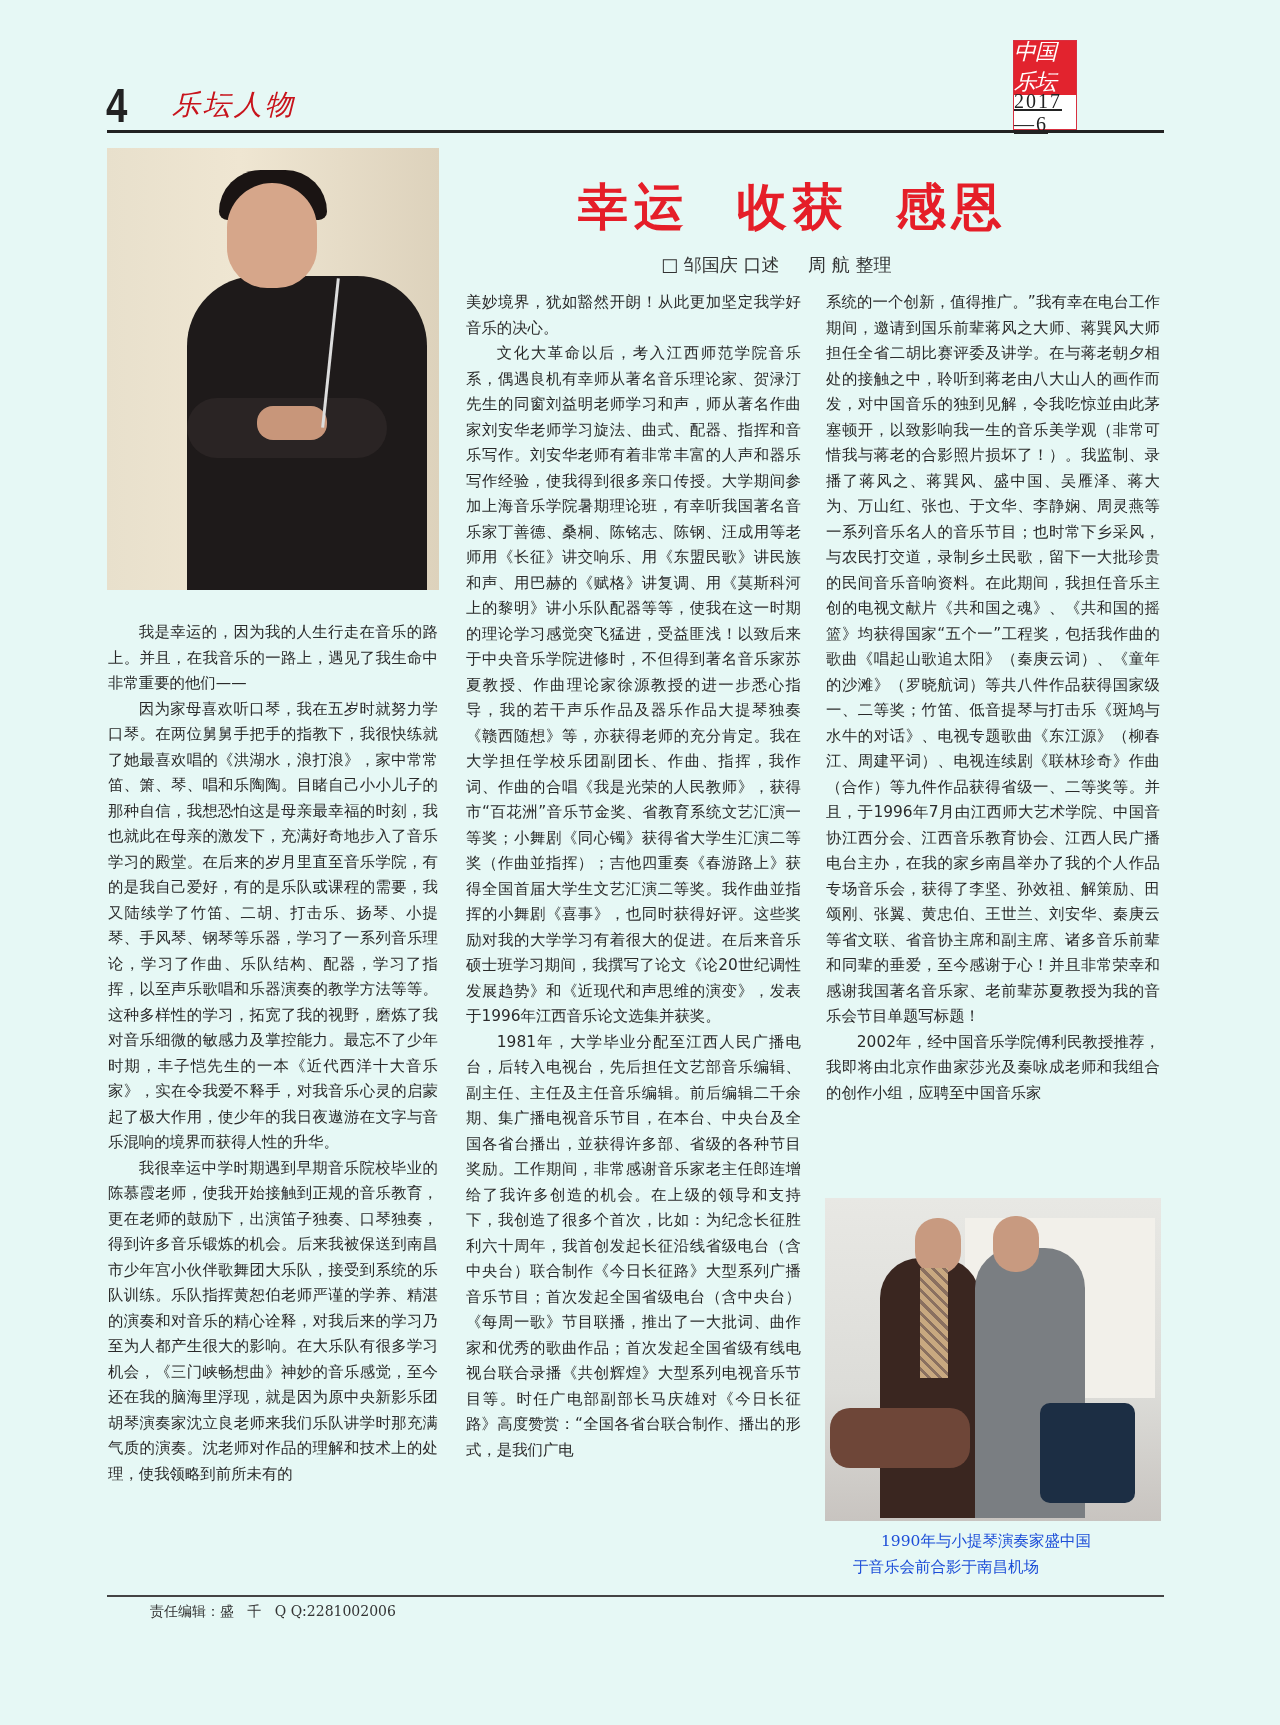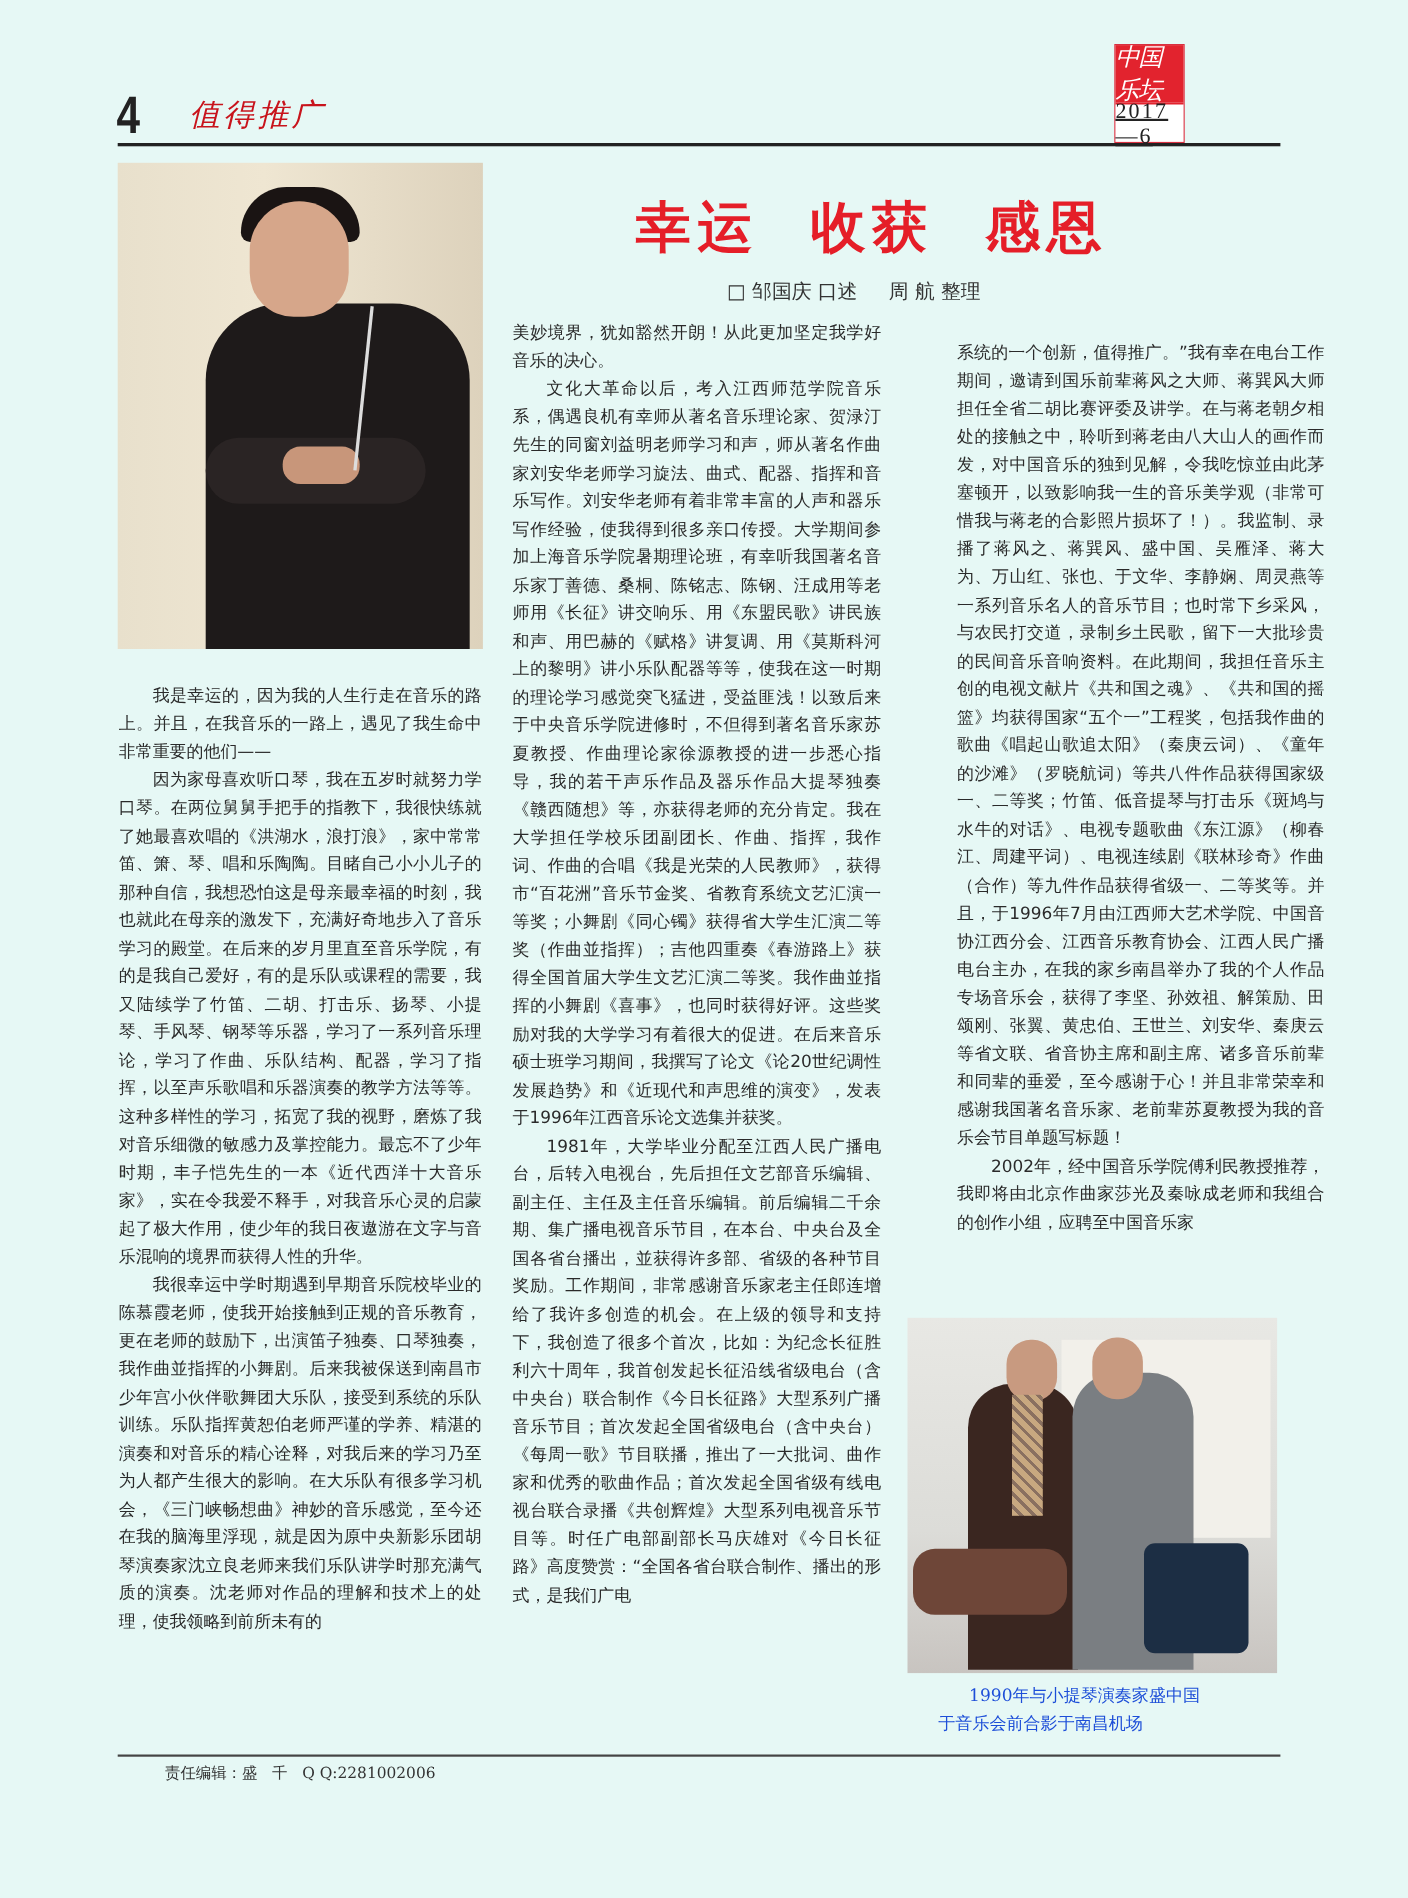--- a/index.html
+++ b/index.html
@@ -25,42 +25,42 @@
   .p1-hand { position:absolute; left:150px; top:258px; width:70px; height:34px; background:#c8967a; border-radius:16px; }
   .p1-baton { position:absolute; left:222px; top:130px; width:3px; height:150px; background:#ddd; transform:rotate(6deg); }
   .title { position:absolute; left:578px; top:174px; font-family:"DejaVu Serif", serif; font-weight:bold;
            font-size:50px; color:#e51e28; letter-spacing:6px; white-space:pre; }
   .byline { position:absolute; left:661px; top:253px; font-family:"DejaVu Sans", sans-serif; font-size:18px; color:#333; white-space:pre; }
   .col { position:absolute; font-size:15.4px; line-height:25.5px; text-align:justify; color:#2a2a2a; }
   .col p { margin:0; text-indent:2em; }
   .col p.cont { text-indent:0; }
   .c1 { left:108px; top:601px; width:330px;margin-top:19px; }
   .c2 { left:466px; top:290px; width:335px; }
-  .c3 { left:826px; top:308px; width:334px;margin-left:44px; }
+  .c3 { left:826px; top:290px; width:334px; }
   .photo2 { position:absolute; left:825px; top:1198px; width:336px; height:323px; overflow:hidden;
             background:linear-gradient(180deg,#e8e8e4 0%,#dcdcd8 60%,#c8c4c0 100%); }
   .p2-bld { position:absolute; left:140px; top:20px; width:190px; height:180px; background:#f2f0ea; }
   .p2-man1 { position:absolute; left:55px; top:60px; width:100px; height:260px; background:#3a2620; border-radius:40px 40px 0 0; }
   .p2-head1 { position:absolute; left:90px; top:20px; width:46px; height:56px; background:#c89a80; border-radius:22px; }
   .p2-scarf { position:absolute; left:95px; top:70px; width:28px; height:110px; background:repeating-linear-gradient(45deg,#c8a880,#c8a880 5px,#8a7060 5px,#8a7060 8px); }
   .p2-man2 { position:absolute; left:150px; top:50px; width:110px; height:270px; background:#7a7e82; border-radius:40px 40px 0 0; }
   .p2-head2 { position:absolute; left:168px; top:18px; width:46px; height:56px; background:#c89a80; border-radius:22px; }
   .p2-case1 { position:absolute; left:5px; top:210px; width:140px; height:60px; background:#6e4638; border-radius:20px; }
   .p2-case2 { position:absolute; left:215px; top:205px; width:95px; height:100px; background:#1c2e44; border-radius:10px; }
   .caption { position:absolute; left:853px; top:1528px; width:310px; font-family:"DejaVu Serif", serif; font-size:15.5px;
              line-height:26px; color:#1d4ed8; }
   .caption .l1 { text-indent:28px; }
   .rule-bot { position:absolute; left:107px; top:1595px; width:1057px; height:2px; background:#444; }
   .footer { position:absolute; left:150px; top:1603px; font-family:"DejaVu Serif", serif; font-size:14px; color:#333; white-space:pre; }
 </style>
 </head>
 <body>
 
 <div class="page-num">4</div>
-<div class="section">值得推广</div>
+<div class="section">乐坛人物</div>
 <div class="logo">
   <div class="logo-top">中国乐坛</div>
   <div class="logo-date">2017—6</div>
 </div>
 <div class="rule-top"></div>
 
 <div class="photo1" title="邹国庆手持指挥棒肖像">
   <div class="p1-body"></div>
   <div class="p1-hair"></div>
   <div class="p1-head"></div>
@@ -68,21 +68,21 @@
   <div class="p1-hand"></div>
   <div class="p1-baton"></div>
 </div>
 
 <div class="title">幸运  收获  感恩</div>
 <div class="byline">□ 邹国庆 口述     周 航 整理</div>
 
 <div class="col c1">
   <p>我是幸运的，因为我的人生行走在音乐的路上。并且，在我音乐的一路上，遇见了我生命中非常重要的他们——</p>
   <p>因为家母喜欢听口琴，我在五岁时就努力学口琴。在两位舅舅手把手的指教下，我很快练就了她最喜欢唱的《洪湖水，浪打浪》，家中常常笛、箫、琴、唱和乐陶陶。目睹自己小小儿子的那种自信，我想恐怕这是母亲最幸福的时刻，我也就此在母亲的激发下，充满好奇地步入了音乐学习的殿堂。在后来的岁月里直至音乐学院，有的是我自己爱好，有的是乐队或课程的需要，我又陆续学了竹笛、二胡、打击乐、扬琴、小提琴、手风琴、钢琴等乐器，学习了一系列音乐理论，学习了作曲、乐队结构、配器，学习了指挥，以至声乐歌唱和乐器演奏的教学方法等等。这种多样性的学习，拓宽了我的视野，磨炼了我对音乐细微的敏感力及掌控能力。最忘不了少年时期，丰子恺先生的一本《近代西洋十大音乐家》，实在令我爱不释手，对我音乐心灵的启蒙起了极大作用，使少年的我日夜遨游在文字与音乐混响的境界而获得人性的升华。</p>
-  <p>我很幸运中学时期遇到早期音乐院校毕业的陈慕霞老师，使我开始接触到正规的音乐教育，更在老师的鼓励下，出演笛子独奏、口琴独奏，我作曲並指挥的小舞剧。后来我被保送到南昌市少年宫小伙伴歌舞团大乐队，接受到系统的乐队训练。乐队指挥黄恕伯老师严谨的学养、精湛的演奏和对音乐的精心诠释，对我后来的学习乃至为人都产生很大的影响。在大乐队有很多学习机会，《三门峡畅想曲》神妙的音乐感觉，至今还在我的脑海里浮现，就是因为原中央新影乐团胡琴演奏家沈立良老师来我们乐队讲学时那充满气质的演奏。沈老师对作品的理解和技术上的处理，使我领略到前所未有的</p>
+  <p>我很幸运中学时期遇到早期音乐院校毕业的陈慕霞老师，使我开始接触到正规的音乐教育，更在老师的鼓励下，出演笛子独奏、口琴独奏，得到许多音乐锻炼的机会。后来我被保送到南昌市少年宫小伙伴歌舞团大乐队，接受到系统的乐队训练。乐队指挥黄恕伯老师严谨的学养、精湛的演奏和对音乐的精心诠释，对我后来的学习乃至为人都产生很大的影响。在大乐队有很多学习机会，《三门峡畅想曲》神妙的音乐感觉，至今还在我的脑海里浮现，就是因为原中央新影乐团胡琴演奏家沈立良老师来我们乐队讲学时那充满气质的演奏。沈老师对作品的理解和技术上的处理，使我领略到前所未有的</p>
 </div>
 
 <div class="col c2">
   <p class="cont">美妙境界，犹如豁然开朗！从此更加坚定我学好音乐的决心。</p>
   <p>文化大革命以后，考入江西师范学院音乐系，偶遇良机有幸师从著名音乐理论家、贺渌汀先生的同窗刘益明老师学习和声，师从著名作曲家刘安华老师学习旋法、曲式、配器、指挥和音乐写作。刘安华老师有着非常丰富的人声和器乐写作经验，使我得到很多亲口传授。大学期间参加上海音乐学院暑期理论班，有幸听我国著名音乐家丁善德、桑桐、陈铭志、陈钢、汪成用等老师用《长征》讲交响乐、用《东盟民歌》讲民族和声、用巴赫的《赋格》讲复调、用《莫斯科河上的黎明》讲小乐队配器等等，使我在这一时期的理论学习感觉突飞猛进，受益匪浅！以致后来于中央音乐学院进修时，不但得到著名音乐家苏夏教授、作曲理论家徐源教授的进一步悉心指导，我的若干声乐作品及器乐作品大提琴独奏《赣西随想》等，亦获得老师的充分肯定。我在大学担任学校乐团副团长、作曲、指挥，我作词、作曲的合唱《我是光荣的人民教师》，获得市“百花洲”音乐节金奖、省教育系统文艺汇演一等奖；小舞剧《同心镯》获得省大学生汇演二等奖（作曲並指挥）；吉他四重奏《春游路上》获得全国首届大学生文艺汇演二等奖。我作曲並指挥的小舞剧《喜事》，也同时获得好评。这些奖励对我的大学学习有着很大的促进。在后来音乐硕士班学习期间，我撰写了论文《论20世纪调性发展趋势》和《近现代和声思维的演变》，发表于1996年江西音乐论文选集并获奖。</p>
   <p>1981年，大学毕业分配至江西人民广播电台，后转入电视台，先后担任文艺部音乐编辑、副主任、主任及主任音乐编辑。前后编辑二千余期、集广播电视音乐节目，在本台、中央台及全国各省台播出，並获得许多部、省级的各种节目奖励。工作期间，非常感谢音乐家老主任郎连增给了我许多创造的机会。在上级的领导和支持下，我创造了很多个首次，比如：为纪念长征胜利六十周年，我首创发起长征沿线省级电台（含中央台）联合制作《今日长征路》大型系列广播音乐节目；首次发起全国省级电台（含中央台）《每周一歌》节目联播，推出了一大批词、曲作家和优秀的歌曲作品；首次发起全国省级有线电视台联合录播《共创辉煌》大型系列电视音乐节目等。时任广电部副部长马庆雄对《今日长征路》高度赞赏：“全国各省台联合制作、播出的形式，是我们广电</p>
 </div>
 
 <div class="col c3">
   <p class="cont">系统的一个创新，值得推广。”我有幸在电台工作期间，邀请到国乐前辈蒋风之大师、蒋巽风大师担任全省二胡比赛评委及讲学。在与蒋老朝夕相处的接触之中，聆听到蒋老由八大山人的画作而发，对中国音乐的独到见解，令我吃惊並由此茅塞顿开，以致影响我一生的音乐美学观（非常可惜我与蒋老的合影照片损坏了！）。我监制、录播了蒋风之、蒋巽风、盛中国、吴雁泽、蒋大为、万山红、张也、于文华、李静娴、周灵燕等一系列音乐名人的音乐节目；也时常下乡采风，与农民打交道，录制乡土民歌，留下一大批珍贵的民间音乐音响资料。在此期间，我担任音乐主创的电视文献片《共和国之魂》、《共和国的摇篮》均获得国家“五个一”工程奖，包括我作曲的歌曲《唱起山歌追太阳》（秦庚云词）、《童年的沙滩》（罗晓航词）等共八件作品获得国家级一、二等奖；竹笛、低音提琴与打击乐《斑鸠与水牛的对话》、电视专题歌曲《东江源》（柳春江、周建平词）、电视连续剧《联林珍奇》作曲（合作）等九件作品获得省级一、二等奖等。并且，于1996年7月由江西师大艺术学院、中国音协江西分会、江西音乐教育协会、江西人民广播电台主办，在我的家乡南昌举办了我的个人作品专场音乐会，获得了李坚、孙效祖、解策励、田颂刚、张翼、黄忠伯、王世兰、刘安华、秦庚云等省文联、省音协主席和副主席、诸多音乐前辈和同辈的垂爱，至今感谢于心！并且非常荣幸和感谢我国著名音乐家、老前辈苏夏教授为我的音乐会节目单题写标题！</p>

